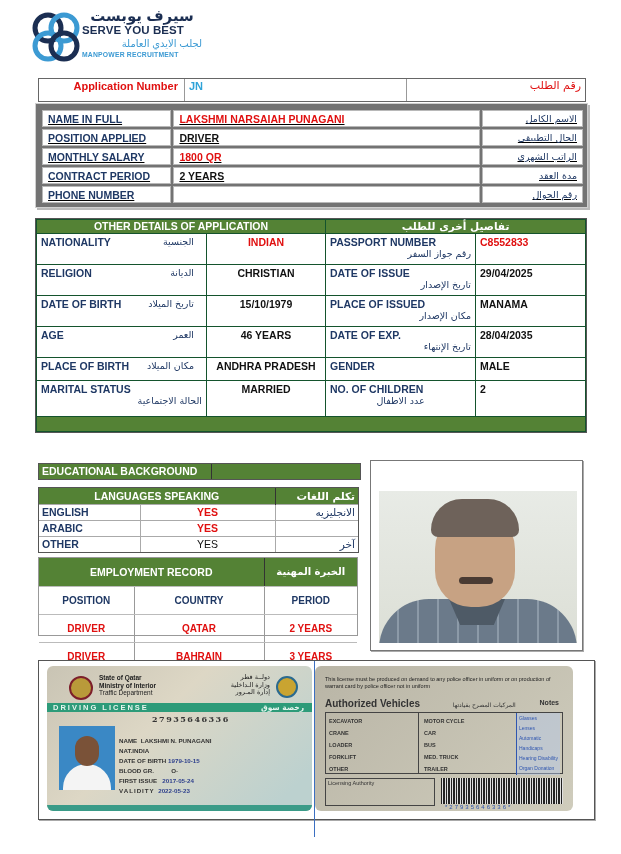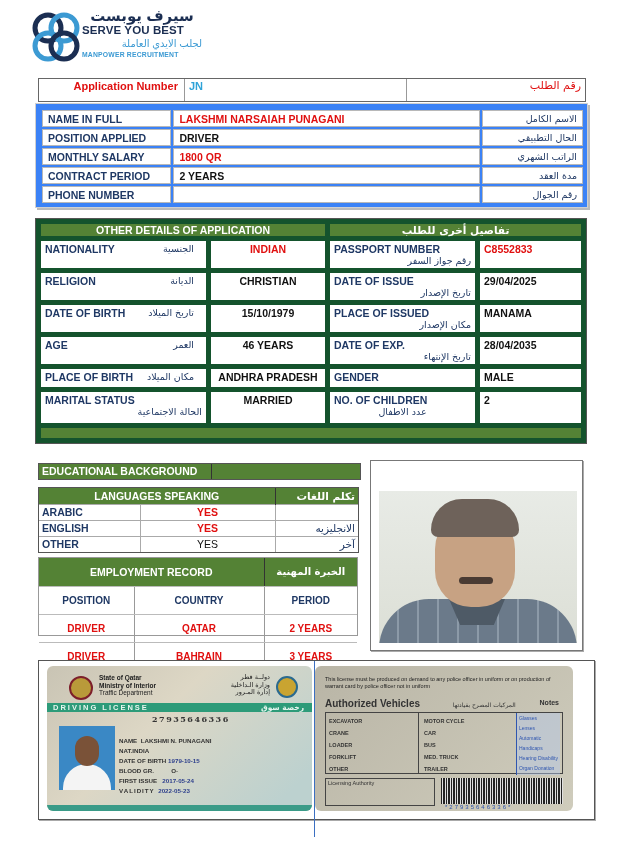--- a/index.html
+++ b/index.html
@@ -21,31 +21,31 @@
   .logo-ar2 { font-size: 10px; color: #3c9ad3; text-align: right; line-height: 13px; }
   .logo-en2 { font-size: 6.8px; font-weight: bold; color: #3c9ad3; line-height: 10px; letter-spacing: 0.2px; }
 
   
   .appnum { left: 38px; top: 78px; width: 548px; height: 24px; border: 1px solid #666; display: flex; font-size: 11px; font-weight: bold; }
   .appnum .c1 { width: 146px; text-align: right; padding-right: 6px; color: #e01010; border-right: 1px solid #999; line-height: 14px; }
   .appnum .c2 { width: 222px; padding-left: 4px; color: #2fa3d8; border-right: 1px solid #999; line-height: 14px; }
   .appnum .c3 { flex: 1; text-align: right; padding-right: 4px; color: #e01010; font-weight: normal; line-height: 14px; }
 
   
-  .personal { left: 35px; top: 103px; width: 553px; height: 105px; background: #3b82f6; border: 1px solid #d0d0d0; box-shadow: 2px 2px 0 #bbb; padding: 4px; }
+  .personal { left: 35px; top: 103px; width: 553px; height: 105px; background: #737373; border: 1px solid #d0d0d0; box-shadow: 2px 2px 0 #bbb; padding: 4px; text-decoration: underline; }
   .personal table { width: 545px; border-collapse: separate; border-spacing: 2px; }
   .personal td { background: #fff; border: 1px solid #b8b8b8; height: 17px; font-size: 10.5px; font-weight: bold; padding: 0 5px; }
   .personal td.lbl { width: 128px; color: #1f3864; }
   .personal td.val { width: 303px; }
   .personal td.arl { width: 100px; direction: rtl; text-align: right; font-weight: normal; color: #1f3864; font-family: "DejaVu Sans", sans-serif; font-size: 9.5px; }
 
   
   .other { left: 35px; top: 218px; width: 552px; border: 1px solid #555; }
   .other table { width: 100%; border-collapse: collapse; }
-  .other td { border: 5px solid #14532d; font-size: 10.5px; font-weight: bold; vertical-align: top; padding: 2px 4px; }
+  .other td { border: 1px solid #14532d; font-size: 10.5px; font-weight: bold; vertical-align: top; padding: 2px 4px; }
   .other .hdr td { background: #548235; color: #fff; height: 14px; padding: 0 4px; font-size: 10.5px; }
   .lblcell { position: relative; }
   .lblcell .en { color: #1f3864; }
   .lblcell .arx { direction: rtl; text-align: right; font-weight: normal; color: #1f3864; font-family: "DejaVu Sans", sans-serif; font-size: 9.5px; }
   .lblcell .arr { position: absolute; right: 12px; top: 2px; }
   .center { text-align: center; }
   .other .footbar td { background: #548235; height: 15px; padding: 0; }
 
   
   .edu { left: 38px; top: 463px; width: 323px; height: 17px; border: 1px solid #555; display: flex; background: #548235; color: #fff; font-size: 10.5px; font-weight: bold; }
@@ -264,28 +264,28 @@
         <col style="width:101px">
         <col style="width:135px">
         <col>
       </colgroup>
     <tbody>
         <tr class="hdr">
       <td colspan="2" style="text-align:center; border-right:1px solid #333;">LANGUAGES SPEAKING</td>
       <td class="ar">تكلم اللغات</td>
     </tr>
     <tr>
+      <td class="navy">ENGLISH</td>
+      <td class="c2 red">YES</td>
+      <td class="ar navy" style="font-weight:normal">الانجليزيه</td>
+    </tr>
+    <tr>
       <td class="navy">ARABIC</td>
       <td class="c2 red">YES</td>
       <td class="ar navy"></td>
-    </tr>
-    <tr>
-      <td class="navy">ENGLISH</td>
-      <td class="c2 red">YES</td>
-      <td class="ar navy" style="font-weight:normal">الانجليزيه</td>
     </tr>
     <tr>
       <td class="navy">OTHER</td>
       <td class="c2 blk" style="font-weight:normal">YES</td>
       <td class="ar navy" style="font-weight:normal">آخر</td>
     </tr>
   </tbody>
     </table>
 </div>
 

